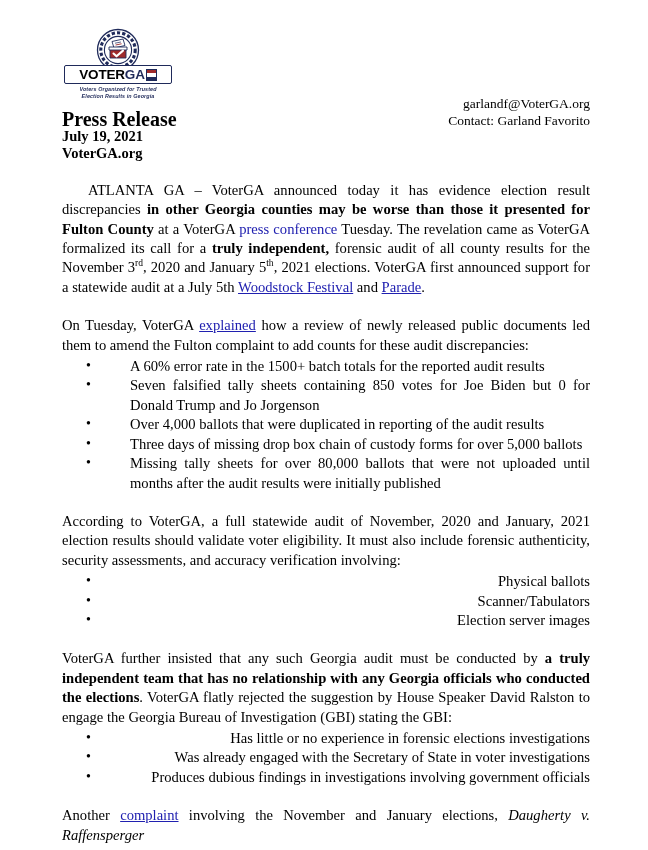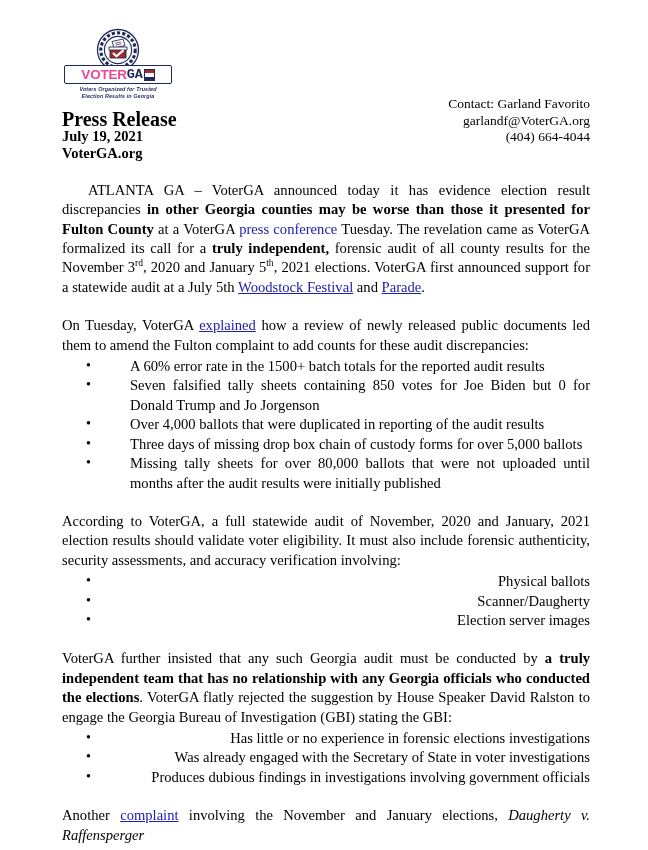--- a/index.html
+++ b/index.html
@@ -59,25 +59,25 @@
     border-radius: 2px;
     background: #ffffff;
     height: 17px;
     padding: 0 3px;
     letter-spacing: 0.2px;
   }
   .wm-voter {
     font-family: "Liberation Sans", sans-serif;
     font-weight: bold;
     font-size: 13.5px;
-    color: #ec4899;
+    color: #000000;
     letter-spacing: -0.2px;
   }
   .wm-ga {
-    font-family: Liberation Mono, monospace;
+    font-family: Liberation Sans, sans-serif;
     font-weight: bold;
     font-size: 13.5px;
     color: #1f2a5a;
     letter-spacing: -0.2px;
   }
   .wm-flag {
     display: inline-block;
     width: 9px;
     height: 10px;
     margin-left: 1px;
@@ -225,23 +225,22 @@
           <div>Election Results in Georgia</div>
         </div>
       </div>
 
       <div class="press-release">Press Release</div>
       <div class="meta-line">July 19, 2021</div>
       <div class="meta-line">VoterGA.org</div>
     </div>
 
     <div class="contact-block">
+      <div>garlandf@VoterGA.org</div>
       <div>Contact:  Garland Favorito</div>
-      <div>garlandf@VoterGA.org</div>
-      <div>(404) 664-4044</div>
     </div>
   </div>
 
 
   <div class="body-content">
 
     <p class="para indent"><span>ATLANTA GA – VoterGA announced today it has evidence election result discrepancies </span><b>in other Georgia counties may be worse than those it presented for Fulton County</b><span> at a VoterGA </span><a class="link plain" href="#">press conference</a><span> Tuesday. The revelation came as VoterGA formalized its call for a </span><b>truly independent,</b><span> forensic audit of all county results for the November 3</span><sup>rd</sup><span>, 2020 and January 5</span><sup>th</sup><span>, 2021 elections. VoterGA first announced support for a statewide audit at a July 5th </span><a class="link" href="#">Woodstock Festival</a><span> and </span><a class="link" href="#">Parade</a><span>.</span></p>
 
     <p class="para spaced"><span>On Tuesday, VoterGA </span><a class="link" href="#">explained</a><span> how a review of newly released public documents led them to amend the Fulton complaint to add counts for these audit discrepancies:</span></p>
 
@@ -263,21 +262,21 @@
         </li>
     </ul>
 
     <p class="para spaced">According to VoterGA, a full statewide audit of November, 2020 and January, 2021 election results should validate voter eligibility. It must also include forensic authenticity, security assessments, and accuracy verification involving:</p>
 
     <ul class="bullets tight">
       <li>
           <span class="li-text">Physical ballots</span>
         </li>
       <li>
-          <span class="li-text">Scanner/Daugherty</span>
+          <span class="li-text">Scanner/Tabulators</span>
         </li>
       <li>
           <span class="li-text">Election server images</span>
         </li>
     </ul>
 
     <p class="para spaced"><span>VoterGA further insisted that any such Georgia audit must be conducted by </span><b>a truly independent team that has no relationship with any Georgia officials who conducted the elections</b><span>. VoterGA flatly rejected the suggestion by House Speaker David Ralston to engage the Georgia Bureau of Investigation (GBI) stating the GBI:</span></p>
 
     <ul class="bullets tight">
       <li>

